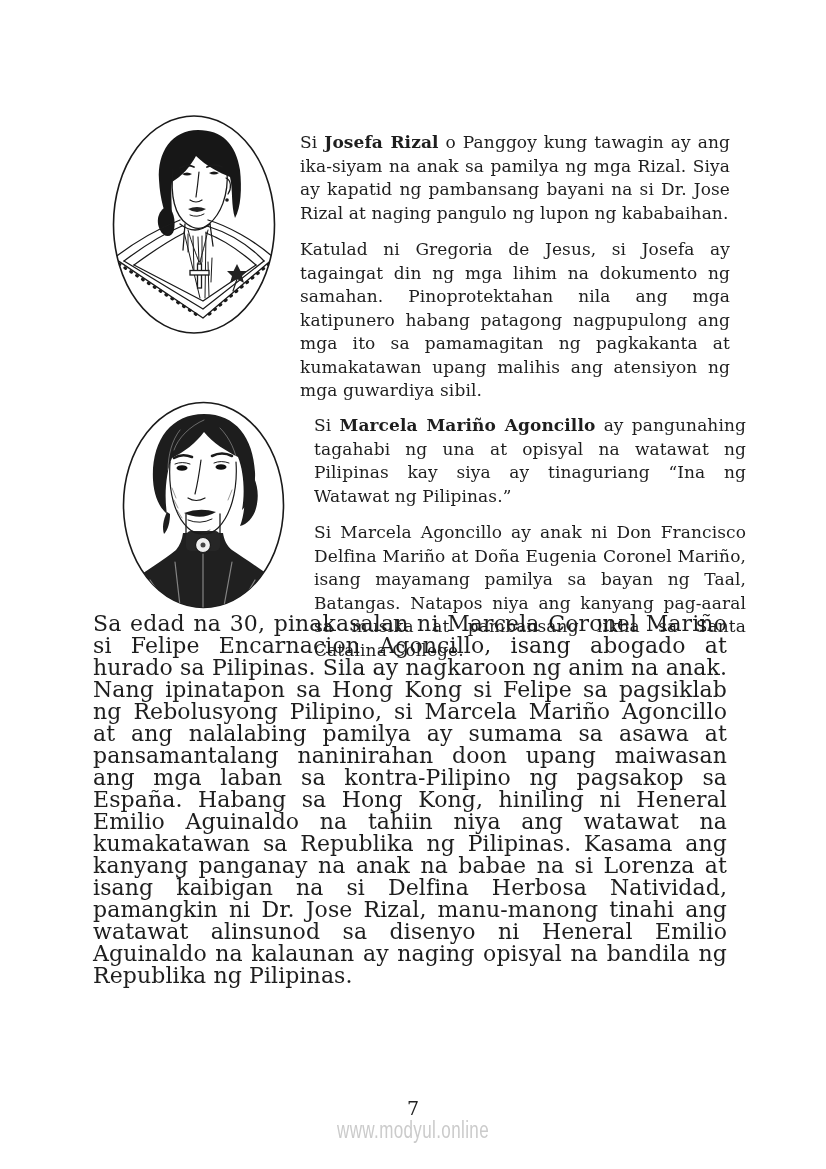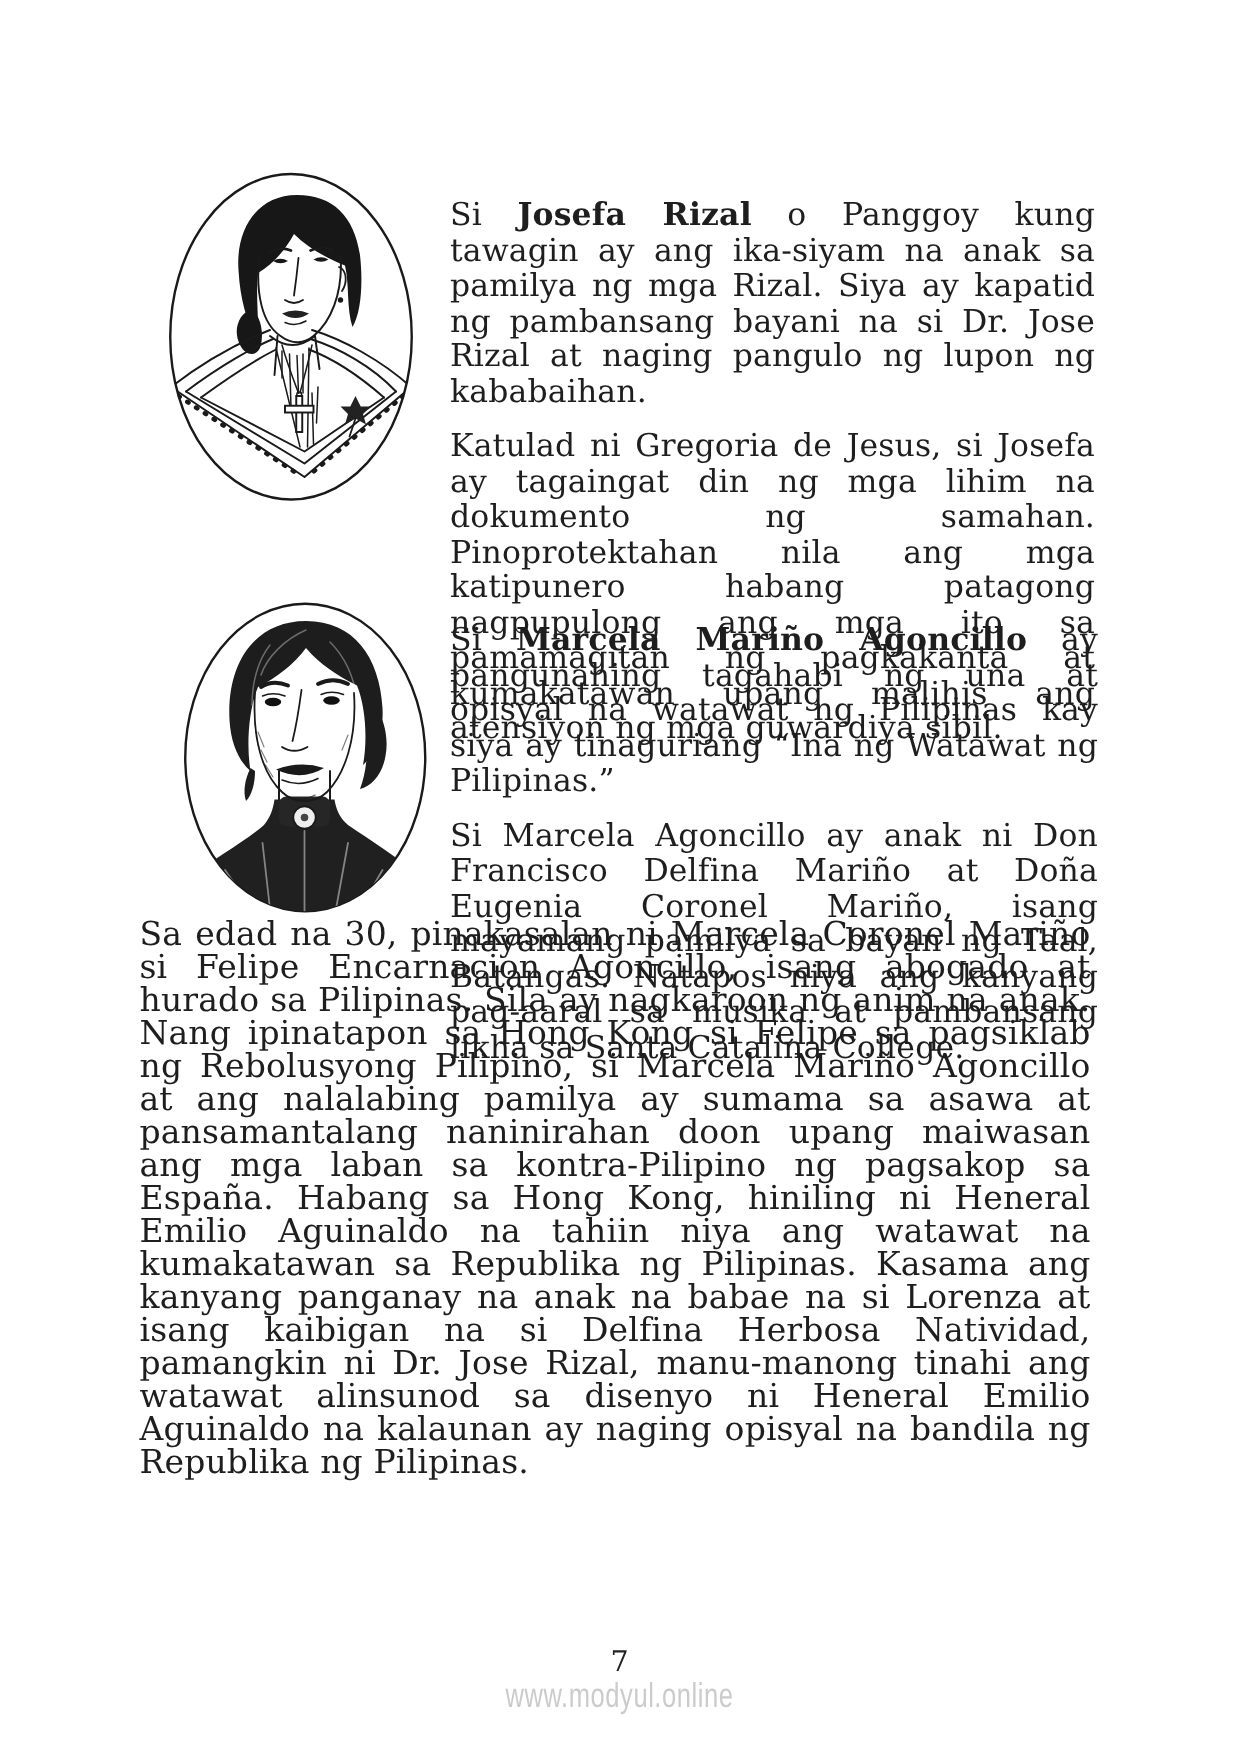--- a/index.html
+++ b/index.html
@@ -15,26 +15,26 @@
     background: #ffffff;
     overflow: hidden;
   }
   figure.portrait { position: absolute; margin: 0; padding: 0; }
   .portrait-1 { left: 110px; top: 112px; width: 168px; height: 225px; }
   .portrait-2 { left: 120px; top: 400px; width: 167px; height: 210px; }
 
   .bio-text {
     position: absolute;
     text-align: justify;
-    font-size: 21px;
+    font-size: 17px;
     line-height: 23.5px;
     letter-spacing: 0.1px;
   }
   .bio-text-1 { left: 300px; top: 131px; width: 430px; }
-  .bio-text-2 { left: 300px; top: 414px; width: 432px; }
+  .bio-text-2 { left: 314px; top: 414px; width: 432px; }
   .bio-text p { margin: 0 0 13px 0; }
   .bio-text p:last-child { margin-bottom: 0; }
   .bio-text b { font-weight: bold; }
 
   .body-paragraph {
     position: absolute;
     left: 93px; top: 613px; width: 634px;
     text-align: justify;
     font-size: 22px;
     line-height: 22px;

